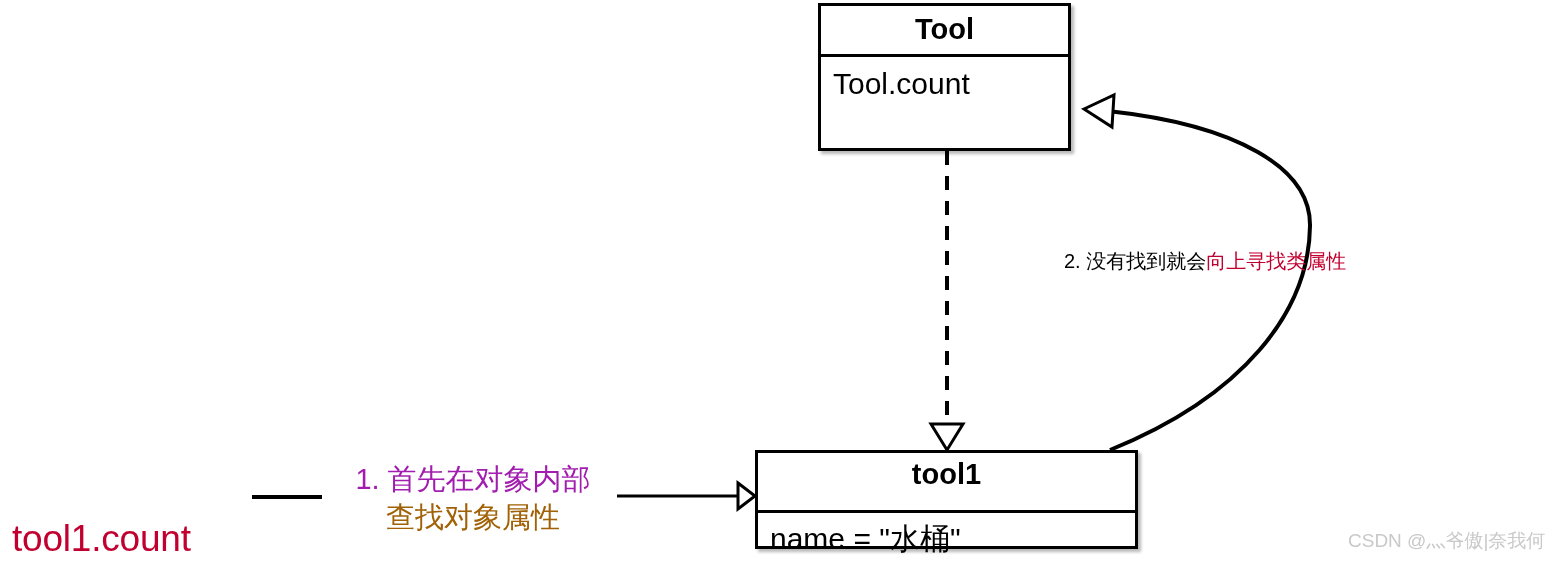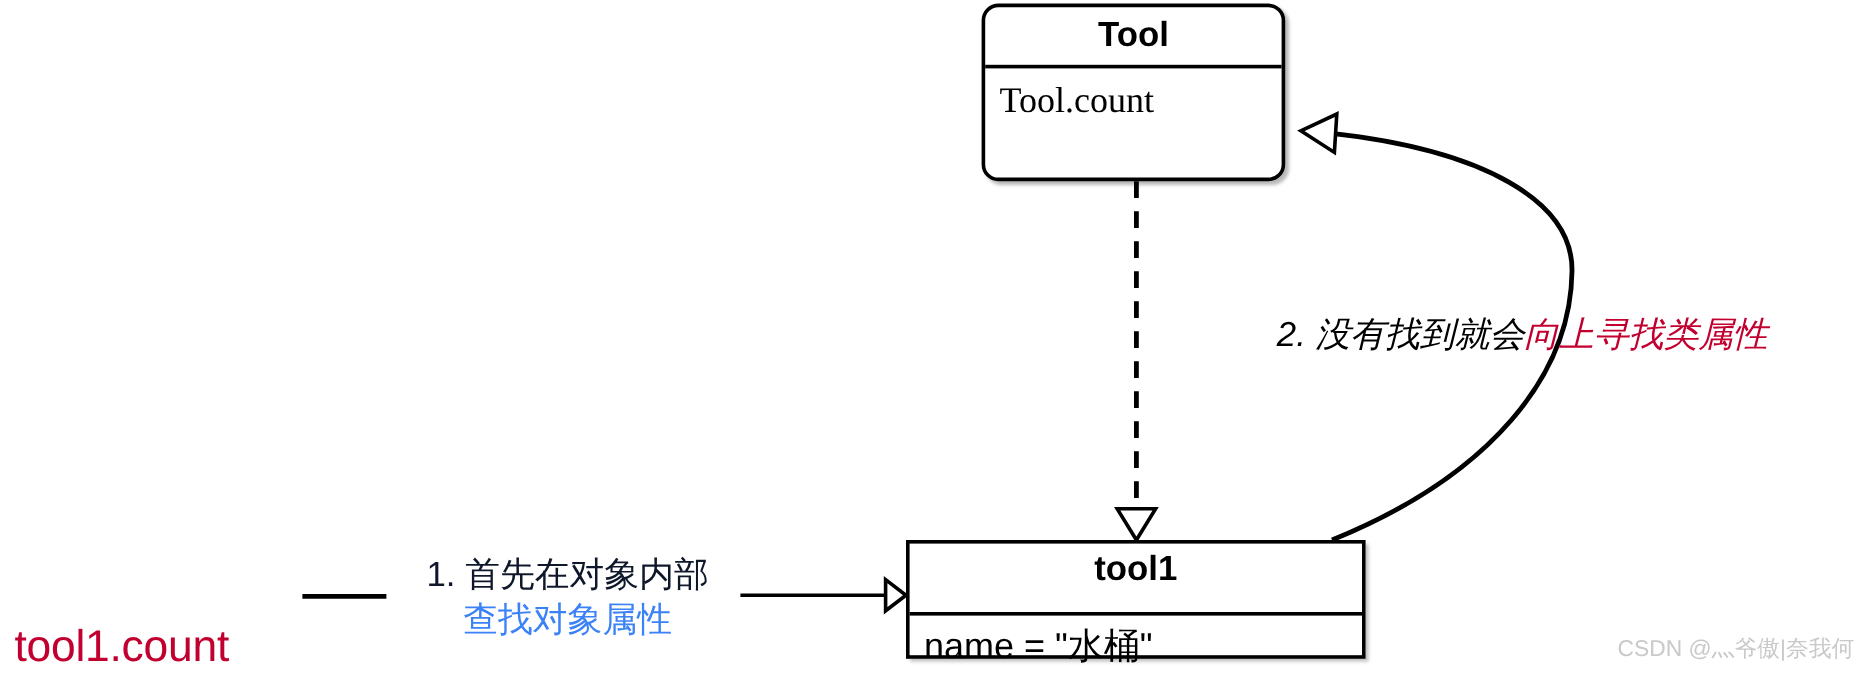--- a/index.html
+++ b/index.html
@@ -50,30 +50,28 @@
   .uml-attr {
     white-space: pre;
   }
 
   
   #tool-class-box {
     left: 818px;
     top: 3px;
     width: 253px;
     height: 148px;
-    border-radius: 14px;
   }
   #tool-class-box .uml-header {
     height: 48px;
     line-height: 46px;
     font-size: 29px;
   }
   #tool-class-box .uml-body {
     padding: 4px 0 13px 12px;
-    font-family: Liberation Serif, serif;
   }
   #tool-class-box .uml-attr {
     font-size: 30px;
     line-height: 46px;
   }
 
   
   #tool1-object-box {
     left: 755px;
     top: 450px;
@@ -108,29 +106,28 @@
     margin-top: 44px;
   }
   #step1-annotation {
     left: 333px;
     top: 460px;
     font-size: 29px;
     line-height: 38px;
     text-align: center;
     width: 280px;
   }
-  #step1-annotation .line1 { color: #0f172a; display: block; }
-  #step1-annotation .line2 { color: #3b82f6; display: block; }
+  #step1-annotation .line1 { color: #a21caf; display: block; }
+  #step1-annotation .line2 { color: #a16207; display: block; }
 
   #step2-annotation {
     left: 1064px;
-    top: 259px;
-    font-size: 29px;
+    top: 248px;
+    font-size: 20px;
     color: #000000;
-    font-style: italic;
   }
   #step2-annotation .black { color: #000000; }
   #step2-annotation .red { color: #c20030; }
 
   #watermark {
     left: 1348px;
     top: 528px;
     font-size: 19px;
     color: #c9c9c9;
     text-align: center;

